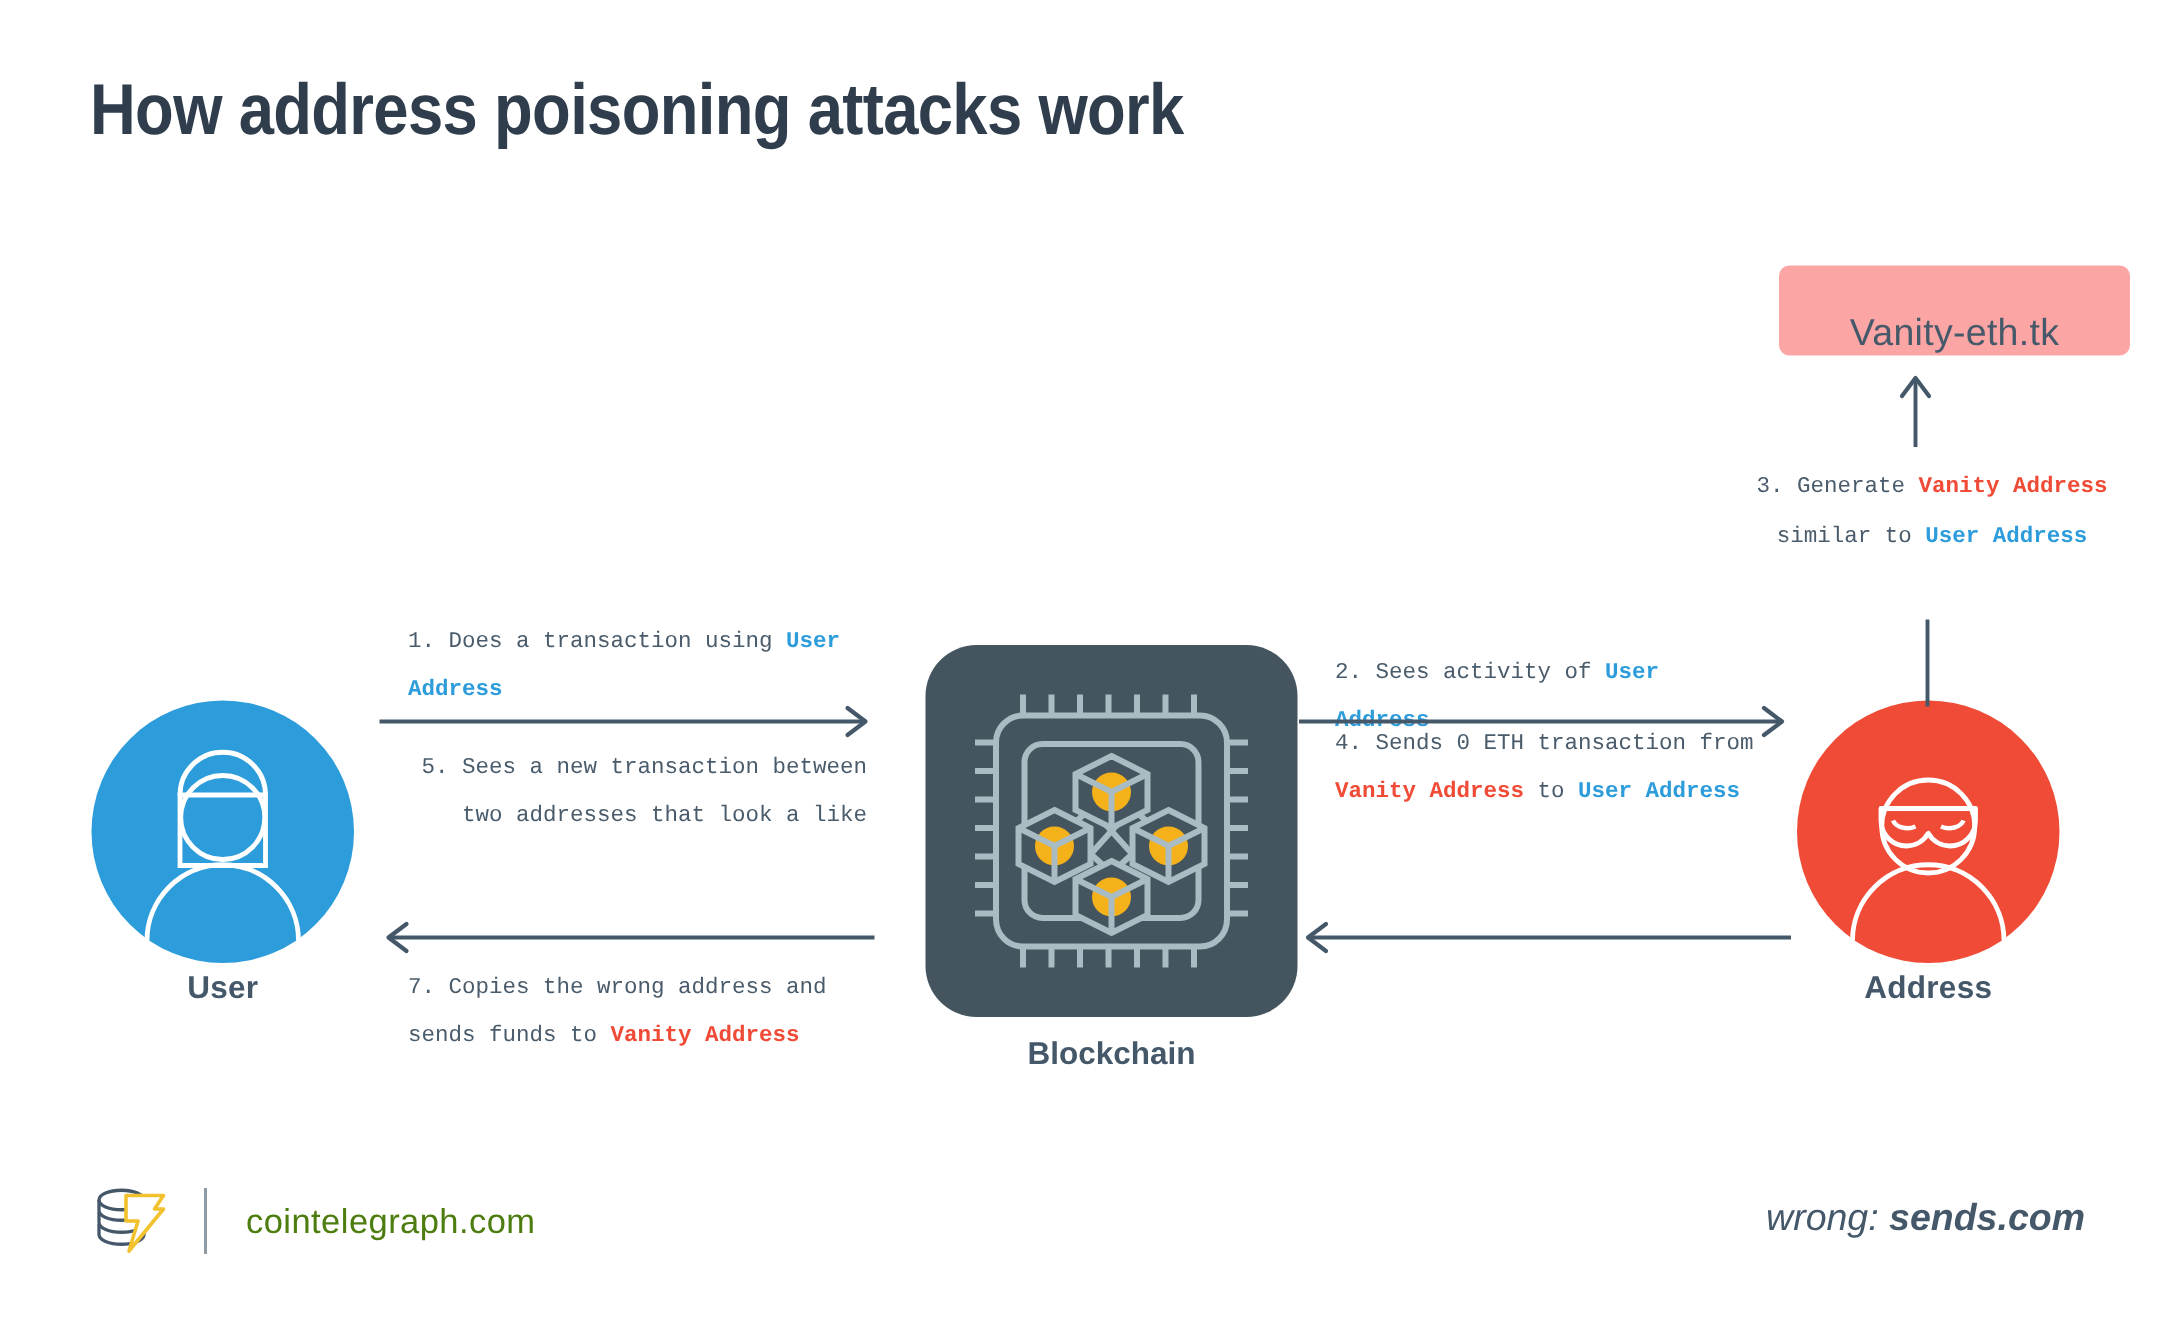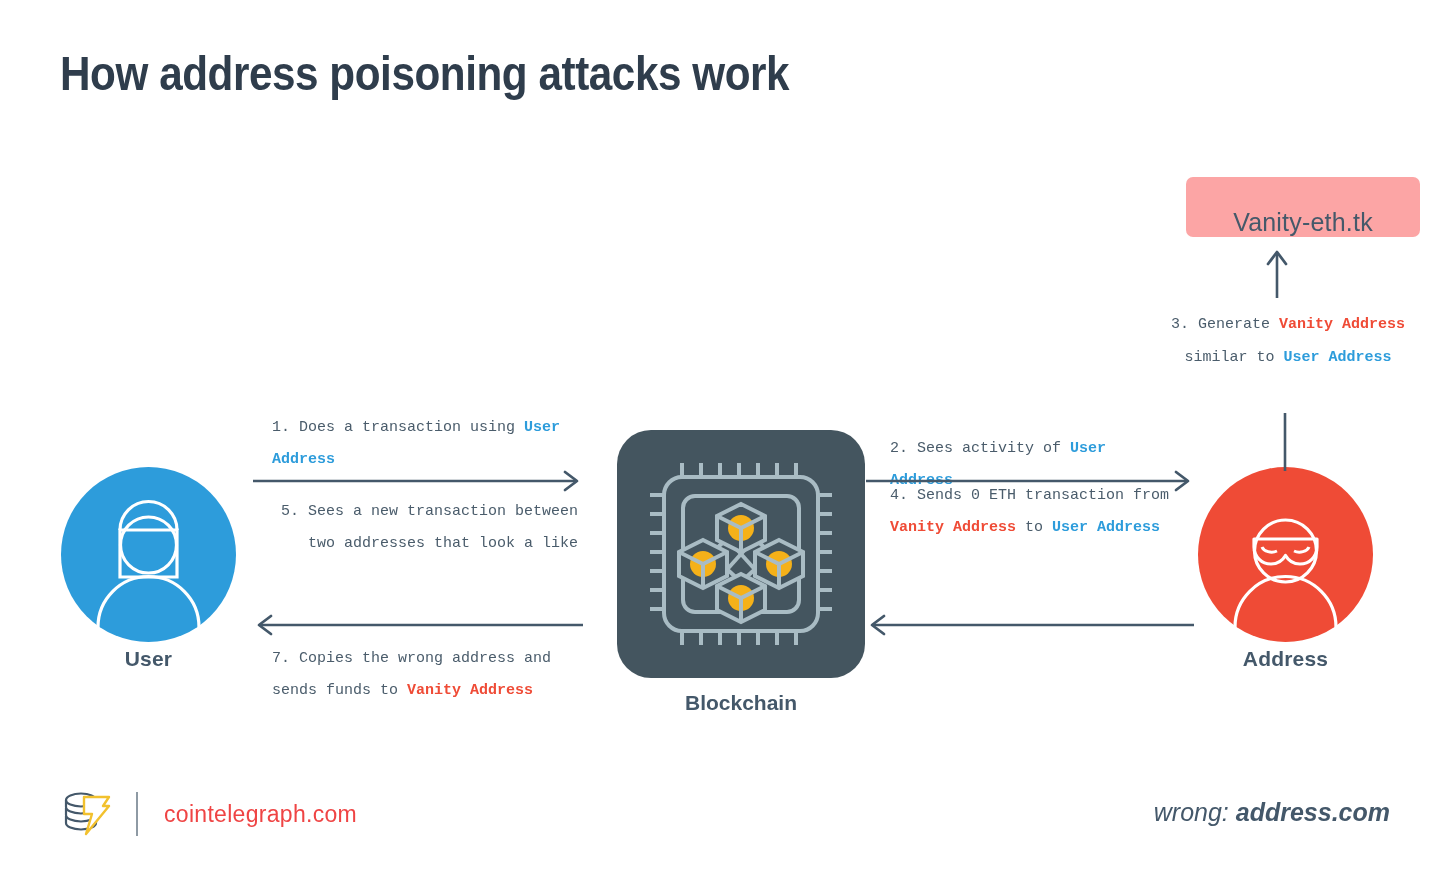--- a/index.html
+++ b/index.html
@@ -141,21 +141,21 @@
     height: 56px;
   }
   #brand-divider {
     width: 2px;
     height: 44px;
     background: #8e9aa4;
     margin: 0 26px 0 22px;
   }
   #brand-name {
     font-size: 23px;
-    color: #ef4444;
+    color: #4d7c0f;
     letter-spacing: 0.3px;
   }
   #source {
     position: absolute;
     right: 60px;
     top: 12px;
     font-size: 25px;
     font-style: italic;
     color: #44586a;
   }
@@ -351,17 +351,17 @@
           <path d="M4 19 v7 a15 6.5 0 0 0 30 0 v-7"></path>
           <path d="M4 27 v7 a15 6.5 0 0 0 30 0 v-7"></path>
         </g>
         <path d="M22 8 L47 8 L41 17 L47 17 L24 45 L30 25 L22 25 Z" fill="#ffffff" stroke="#f2c12e" stroke-width="2.4" stroke-linejoin="round"></path>
       </svg>
       <div id="brand-divider"></div>
       <div id="brand-name">cointelegraph.com</div>
     </div>
     <div id="source">
       <span>wrong:</span>
-      <span id="source-site">address.com</span>
+      <span id="source-site">sends.com</span>
     </div>
   </div>
 
 </div>
 
 </body></html>

